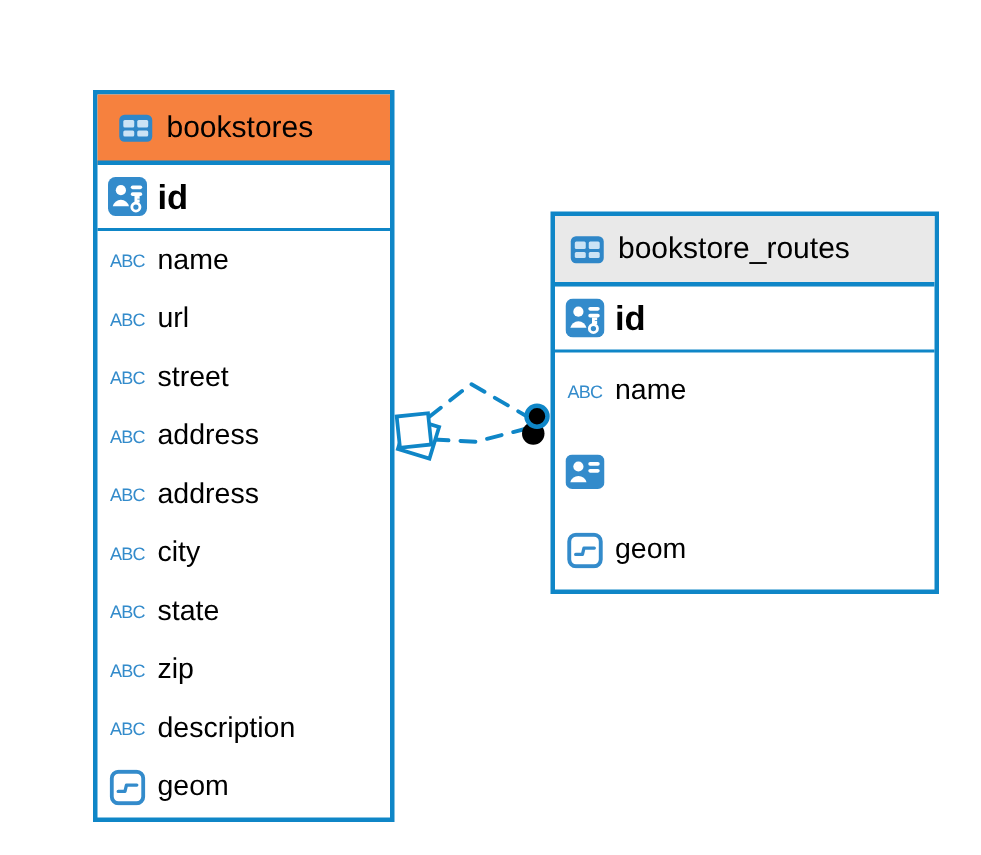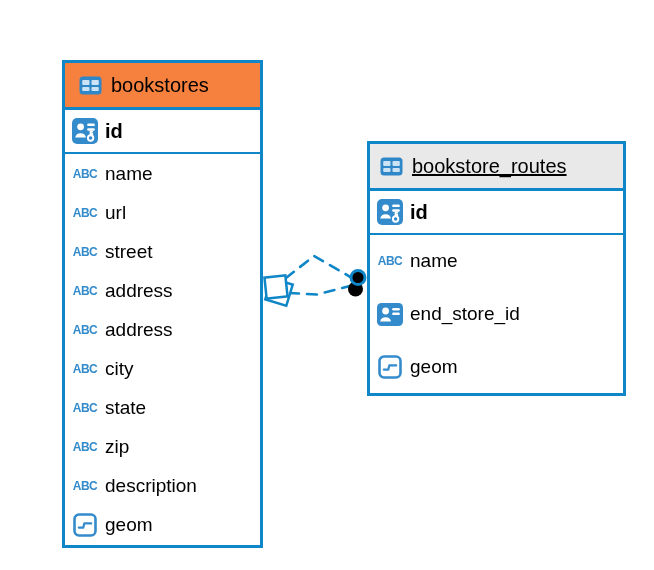--- a/index.html
+++ b/index.html
@@ -20,34 +20,34 @@
     box-sizing:border-box;display:flex;flex-direction:column;
   }
   .etable.bookstores{left:62px;top:60px;width:201px;height:488px;}
   .etable.routes{left:367px;top:141px;width:259px;height:255px;}
   .thead{
     flex:none;height:44px;display:flex;align-items:center;gap:8px;
     padding:0 8px;border-bottom:3px solid var(--blue);
     font-size:20px;font-weight:500;
   }
   .thead.orange{background:var(--orange);padding-left:12px;}
-  .thead.gray{background:var(--gray);text-decoration:underline;}
+  .thead.gray{background:var(--gray);}
   .pkrow{
     flex:none;height:42px;display:flex;align-items:center;gap:7px;
     padding:0 7px;border-bottom:2px solid var(--blue);
-    font-size:20px;font-weight:bold;
+    font-size:23px;font-weight:bold;
   }
   .frow{
     flex:1;display:flex;align-items:center;gap:7px;padding:0 7px;
     font-size:19px;min-height:0;
   }
   .ic{flex:none;width:26px;display:flex;justify-content:center;align-items:center;}
   .abc{
     flex:none;width:26px;text-align:center;color:var(--icon-blue);
-    font-weight:700;font-size:12px;letter-spacing:-0.5px;
+    font-weight:400;font-size:12px;letter-spacing:-0.5px;
     font-family:"Liberation Sans", sans-serif;
   }
   .fname{white-space:nowrap;}
   svg.rel-overlay{position:absolute;left:0;top:0;pointer-events:none;}
   .relline{fill:none;stroke:var(--blue);stroke-width:2.6;stroke-dasharray:10 8;stroke-linecap:round;}
 </style>
 </head>
 <body>
 
 <div class="canvas">
@@ -164,21 +164,20 @@
     <div class="frow">
       <span class="ic">
         <svg width="26" height="23" viewBox="0 0 26 23">
           <rect width="26" height="23" rx="4.5" fill="#338BCB"></rect>
           <circle cx="8.6" cy="8" r="3.4" fill="#fff"></circle>
           <path d="M3.2 18.5 a5.5 5.2 0 0 1 10.8 0 z" fill="#fff"></path>
           <rect x="15.2" y="5" width="7.6" height="2.5" rx="1.2" fill="#fff"></rect>
           <rect x="15.2" y="9.6" width="7.6" height="2.5" rx="1.2" fill="#fff"></rect>
         </svg>
       </span>
-      <span class="fname">end_store_id</span>
     </div>
     <div class="frow">
       <span class="ic">
         <svg width="24" height="24" viewBox="0 0 24 24">
           <rect x="1.5" y="1.5" width="21" height="21" rx="4.5" fill="#fff" stroke="#338BCB" stroke-width="2.6"></rect>
           <path d="M5.8 14.6 L10.3 14.6 L11.3 10.4 L18.2 10.4" fill="none" stroke="#338BCB" stroke-width="2.2" stroke-linecap="round" stroke-linejoin="round"></path>
         </svg>
       </span>
       <span class="fname">geom</span>
     </div>

